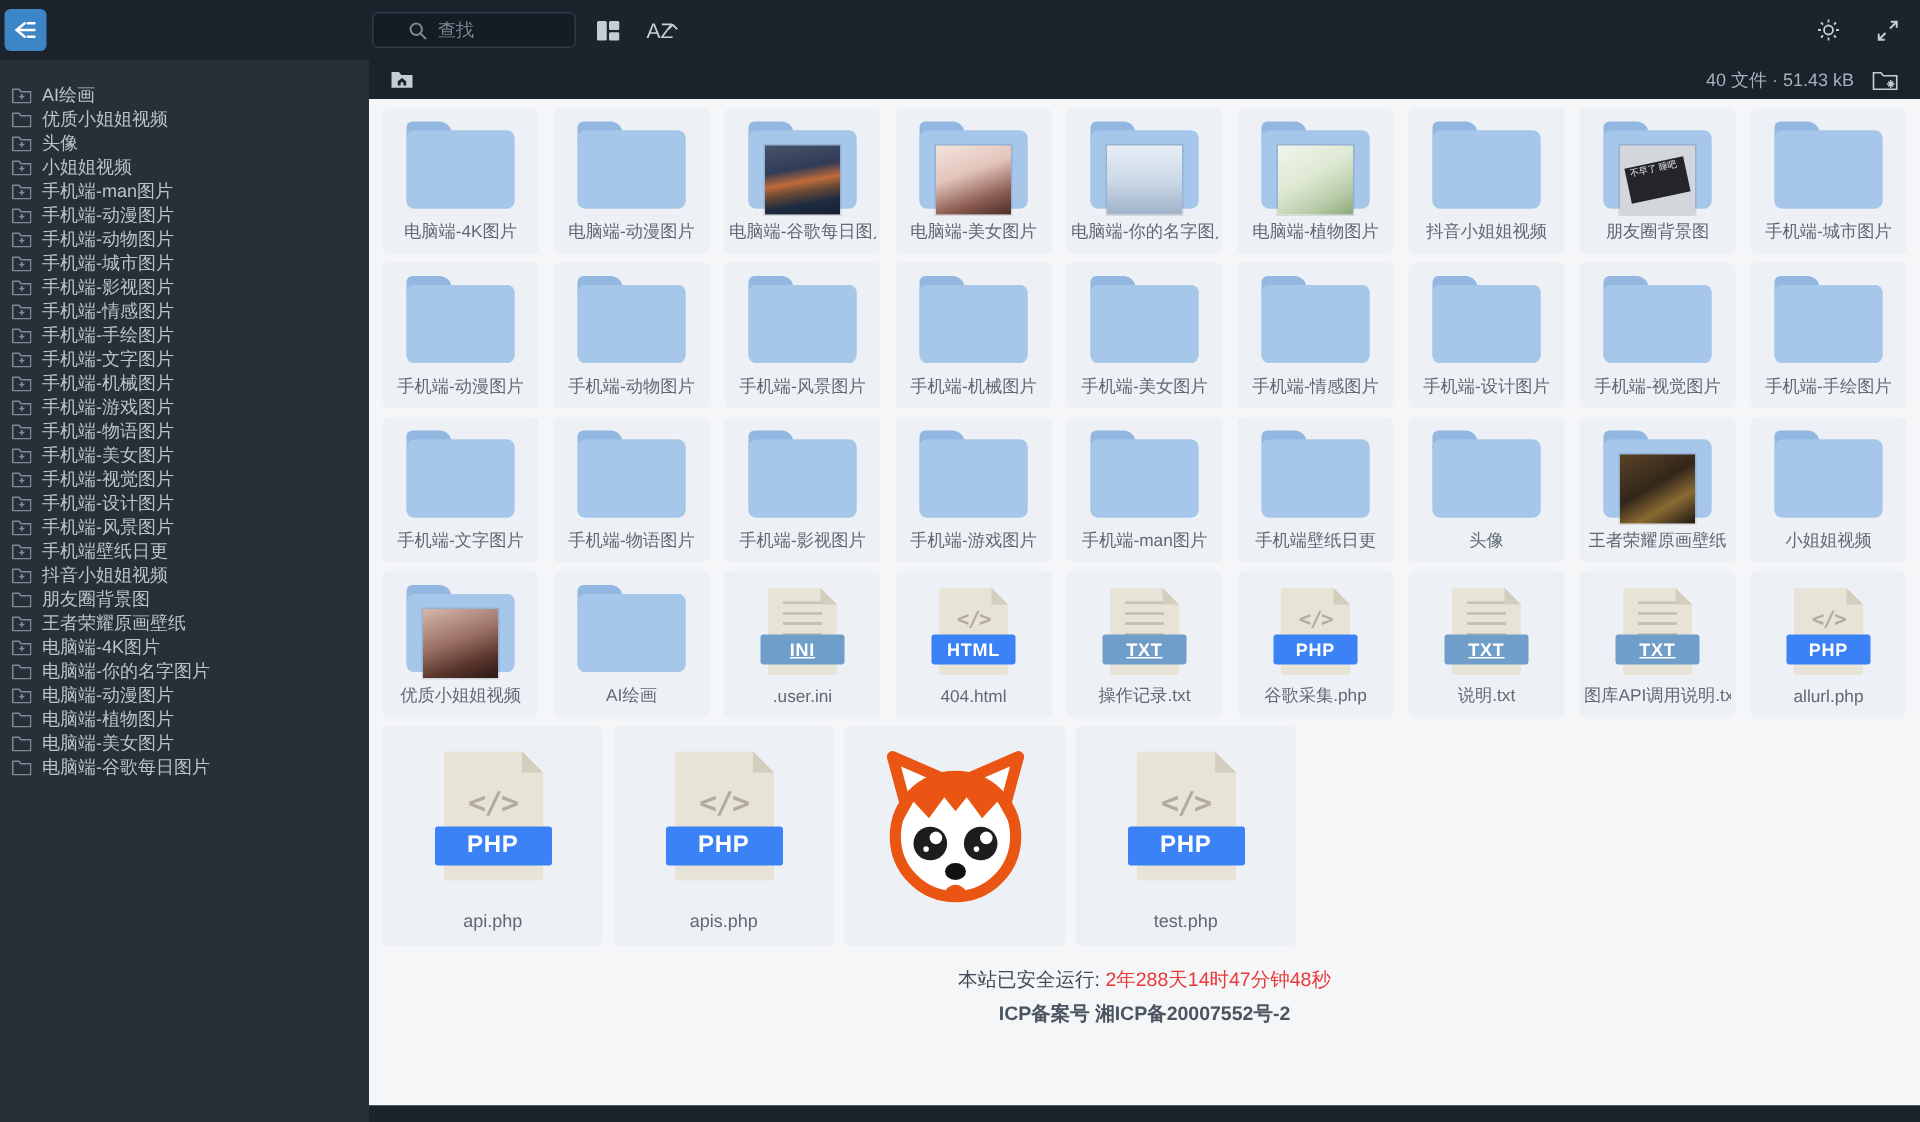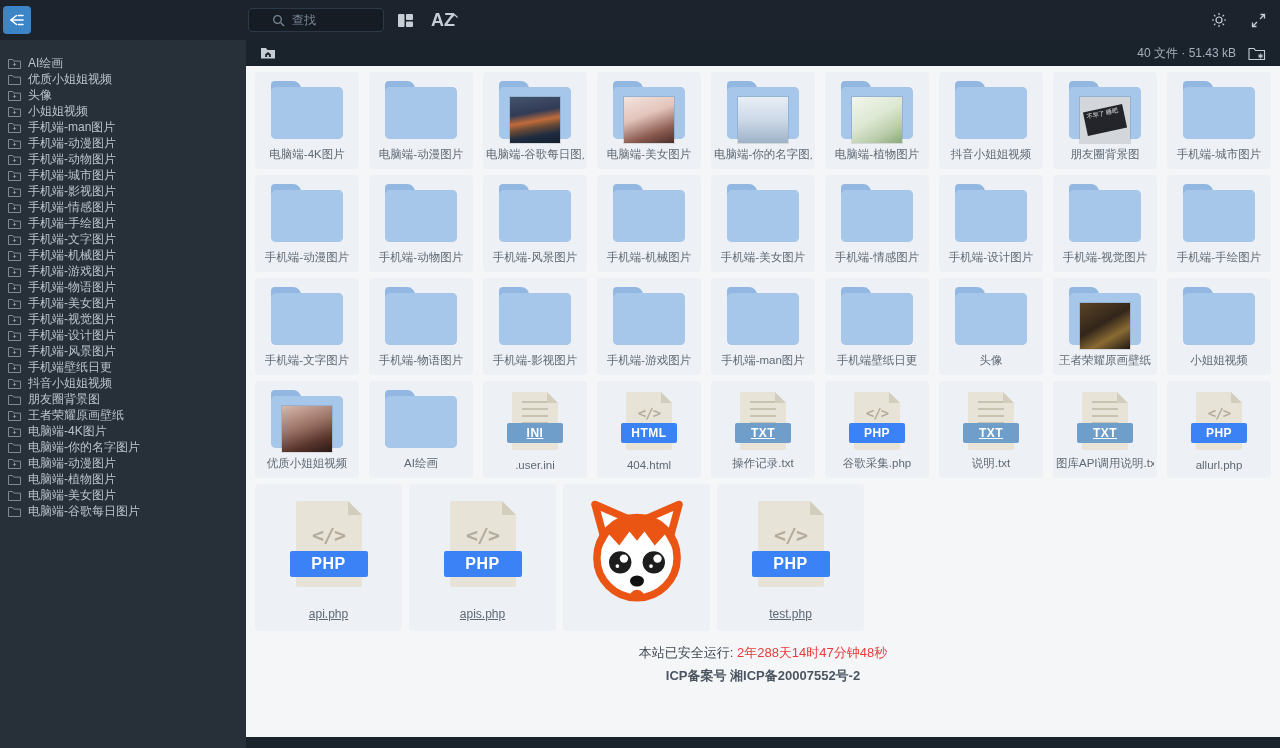--- a/index.html
+++ b/index.html
@@ -12,21 +12,21 @@
   
   .topbar { height:40px; background:#1c232d; position:relative; display:flex; align-items:center; }
   .collapse-btn { width:28px; height:28px; margin-left:3px; background:#3c86c8; border:none; border-radius:4px;
     display:flex; align-items:center; justify-content:center; cursor:pointer; }
   .search-box { position:absolute; left:248px; top:8px; width:136px; height:24px; background:#161c24;
     border:1px solid #2e3947; border-radius:4px; display:flex; align-items:center; padding:0 23px; gap:5px; }
   .search-box input { flex:1; min-width:0; background:transparent; border:none; outline:none; color:#cfd6dd; font-size:12px; }
   .search-box input::placeholder { color:#7a8694; }
   .mid-icons { position:absolute; left:396px; top:0; height:40px; display:flex; align-items:center; gap:14px; }
   .tb-btn { background:none; border:none; padding:2px; color:#c6cdd5; display:flex; align-items:center; justify-content:center; cursor:pointer; position:relative; }
-  .sort-label { font-size:18px; font-weight:bold; color:#c6cdd5; letter-spacing:0; }
+  .sort-label { font-size:14px; font-weight:normal; color:#c6cdd5; letter-spacing:0; }
   .sort-caret { position:absolute; top:6px; right:-1px; }
   .right-icons { position:absolute; right:12px; top:0; height:40px; display:flex; align-items:center; gap:20px; }
   
   .layout { display:flex; height:708px; }
   .sidebar { width:246px; background:#273039; padding-top:15px; overflow:hidden; flex:none; }
   .side-item { height:16px; display:flex; align-items:center; gap:7px; padding-left:8px; color:#bac3cc;
     font-size:12px; white-space:nowrap; cursor:pointer; }
   .si-icon { display:flex; flex:none; }
   .main-col { flex:1; display:flex; flex-direction:column; background:#1a222c; min-width:0; }
   .pathbar { height:26px; display:flex; align-items:center; padding:0 12px; gap:10px; flex:none; }
@@ -37,21 +37,21 @@
   
   .grid-row { display:flex; gap:10px; margin-bottom:6px; }
   .grid-row.large { gap:7px; margin-bottom:0; }
   .tile { width:104px; height:97px; background:#edf0f4; border-radius:4px; position:relative; cursor:pointer; flex:none; }
   .tile-lg { width:147px; height:147px; }
   .icon-wrap { position:absolute; top:0; left:0; right:0; bottom:24px; display:flex; align-items:center; justify-content:center; }
   .tile-lg .icon-wrap { bottom:28px; }
   .image-tile .icon-wrap { bottom:10px; }
   .tile-label { position:absolute; bottom:7px; left:3px; right:3px; text-align:center; font-size:11.5px;
     color:#5f6974; white-space:nowrap; overflow:hidden; }
-  .tile-lg .tile-label { bottom:10px; font-size:12px;text-decoration:underline; }
+  .tile-lg .tile-label { bottom:10px; font-size:12px; }
   
   .folder { position:relative; width:72px; height:52px; background:#a7c7ea; border-radius:5px; margin-top:8px; }
   .folder::before { content:""; position:absolute; top:-6px; left:0; width:30px; height:12px; background:#92b8e1;
     border-radius:4px 8px 0 0; z-index:0; }
   .folder::after { content:""; position:absolute; inset:0; background:#a7c7ea; border-radius:5px; }
   .thumb { position:absolute; left:50%; transform:translateX(-50%); bottom:-4px; width:50px; height:46px; z-index:2;
     box-shadow:0 0 0 1px rgba(0,0,0,.10); }
   .t-mountain { background:linear-gradient(170deg,#46546e 0%,#313b55 35%,#c06b3a 52%,#6a4a35 64%,#1f2c40 80%,#15202e 100%); }
   .t-girl     { background:linear-gradient(160deg,#f2e4de 0%,#e3c4bb 40%,#8a5a50 75%,#4a2e28 100%); }
   .t-anime    { background:linear-gradient(180deg,#e8eef5 0%,#ccd9e8 50%,#9fb2c8 100%); }

